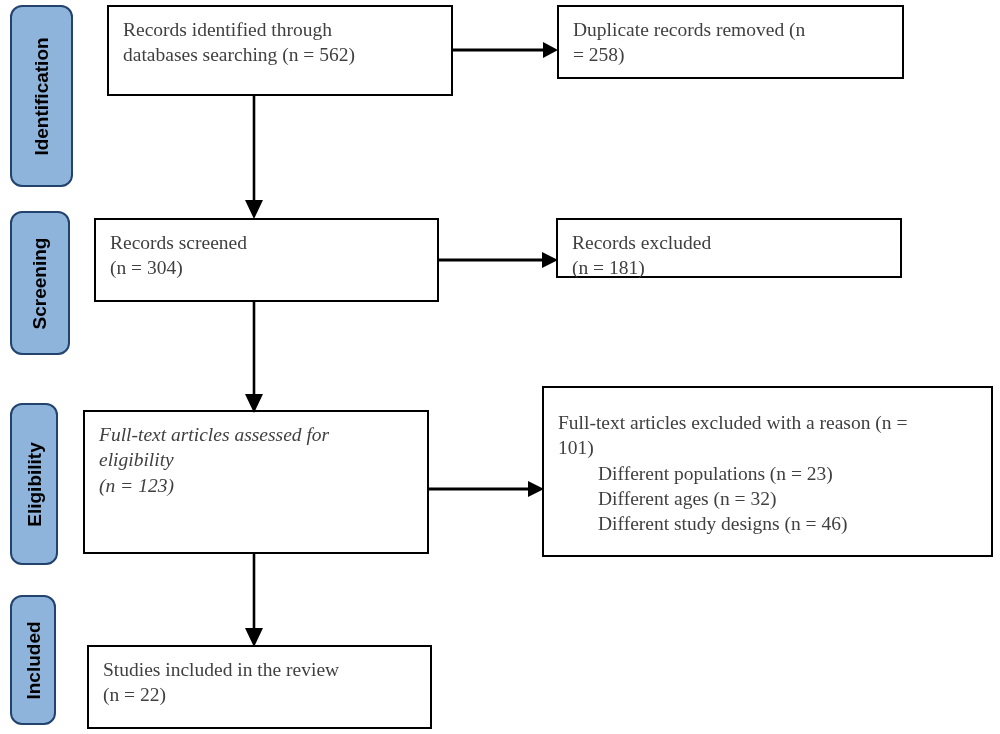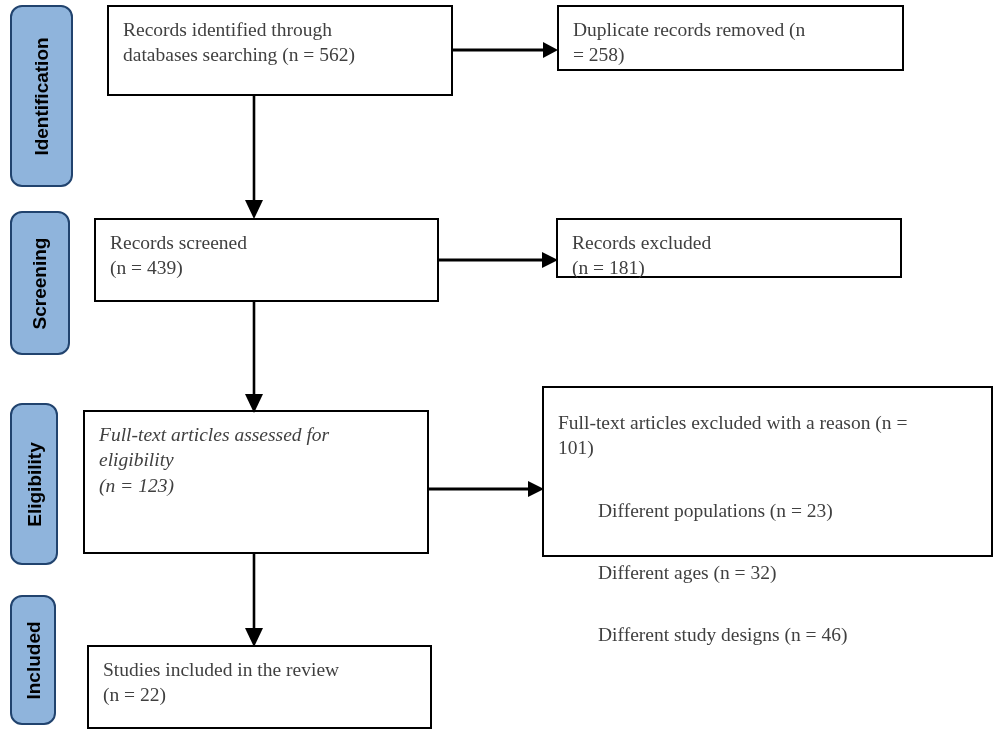--- a/index.html
+++ b/index.html
@@ -54,21 +54,20 @@
   }
   .flow-box .box-text {
     font-family: "Liberation Serif", "DejaVu Serif", serif;
     font-size: 19.5px;
     line-height: 1.30;
     color: #404040;
     white-space: pre-line;
   }
   .flow-box .box-text.indented {
     padding-left: 40px;
-    margin-top: 37px;
   }
 
   
   .connector {
     position: absolute;
   }
   .connector svg { display: block; }
 </style>
 </head>
 <body>
@@ -89,28 +88,28 @@
 
   <div class="stage-pill" style="left:10px; top:595px; width:46px; height:130px;">
     <span class="stage-text">Included</span>
   </div>
 
   <div class="flow-box" style="left:107px; top:5px; width:346px; height:91px;">
     <div class="box-text">Records identified through
 databases searching (n = 562)</div>
   </div>
 
-  <div class="flow-box" style="left:557px; top:5px; width:347px; height:66px;">
+  <div class="flow-box" style="left:557px; top:5px; width:347px; height:74px;">
     <div class="box-text">Duplicate records removed (n
 = 258)</div>
   </div>
 
   <div class="flow-box" style="left:94px; top:218px; width:345px; height:84px;">
     <div class="box-text">Records screened
-(n = 439)</div>
+(n = 304)</div>
   </div>
 
   <div class="flow-box" style="left:556px; top:218px; width:346px; height:60px;">
     <div class="box-text">Records excluded
 (n = 181)</div>
   </div>
 
   <div class="flow-box" style="left:83px; top:410px; width:346px; height:144px;font-style:italic;">
     <div class="box-text">Full-text articles assessed for
 eligibility

